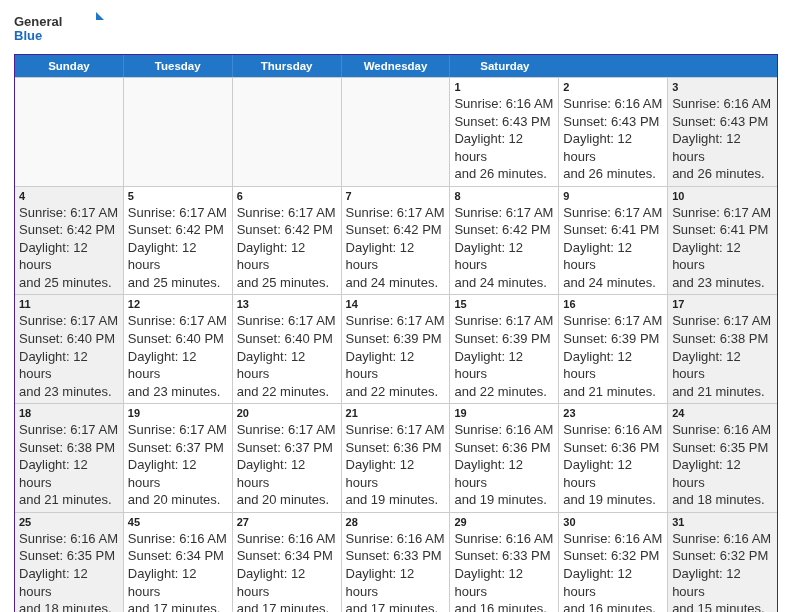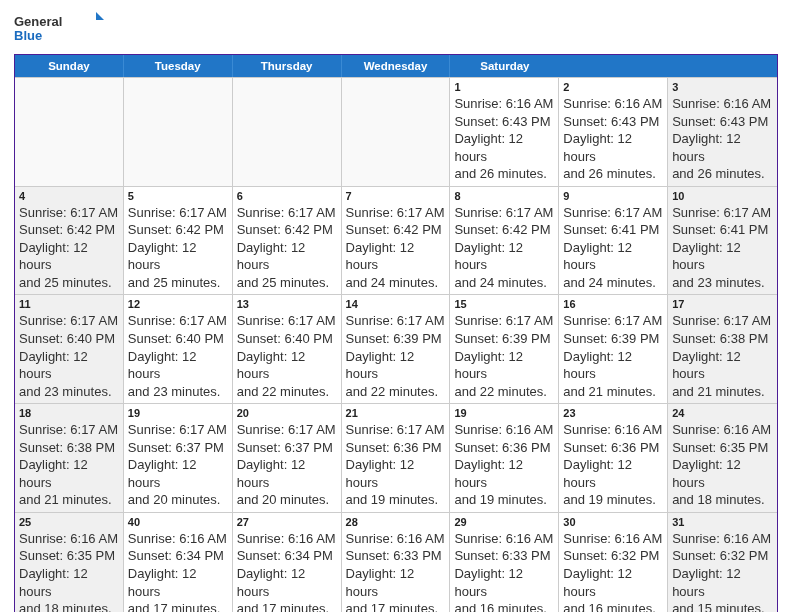--- a/index.html
+++ b/index.html
@@ -306,21 +306,21 @@
         </div>
         <div class="cal-week">
           <div class="cal-cell shaded">
             <span class="day-number">25</span>
             <div class="day-info" style="white-space: pre-line;">Sunrise: 6:16 AM
 Sunset: 6:35 PM
 Daylight: 12 hours
 and 18 minutes.</div>
           </div>
           <div class="cal-cell">
-            <span class="day-number">40</span>
+            <span class="day-number">45</span>
             <div class="day-info" style="white-space: pre-line;">Sunrise: 6:16 AM
 Sunset: 6:34 PM
 Daylight: 12 hours
 and 17 minutes.</div>
           </div>
           <div class="cal-cell">
             <span class="day-number">27</span>
             <div class="day-info" style="white-space: pre-line;">Sunrise: 6:16 AM
 Sunset: 6:34 PM
 Daylight: 12 hours

